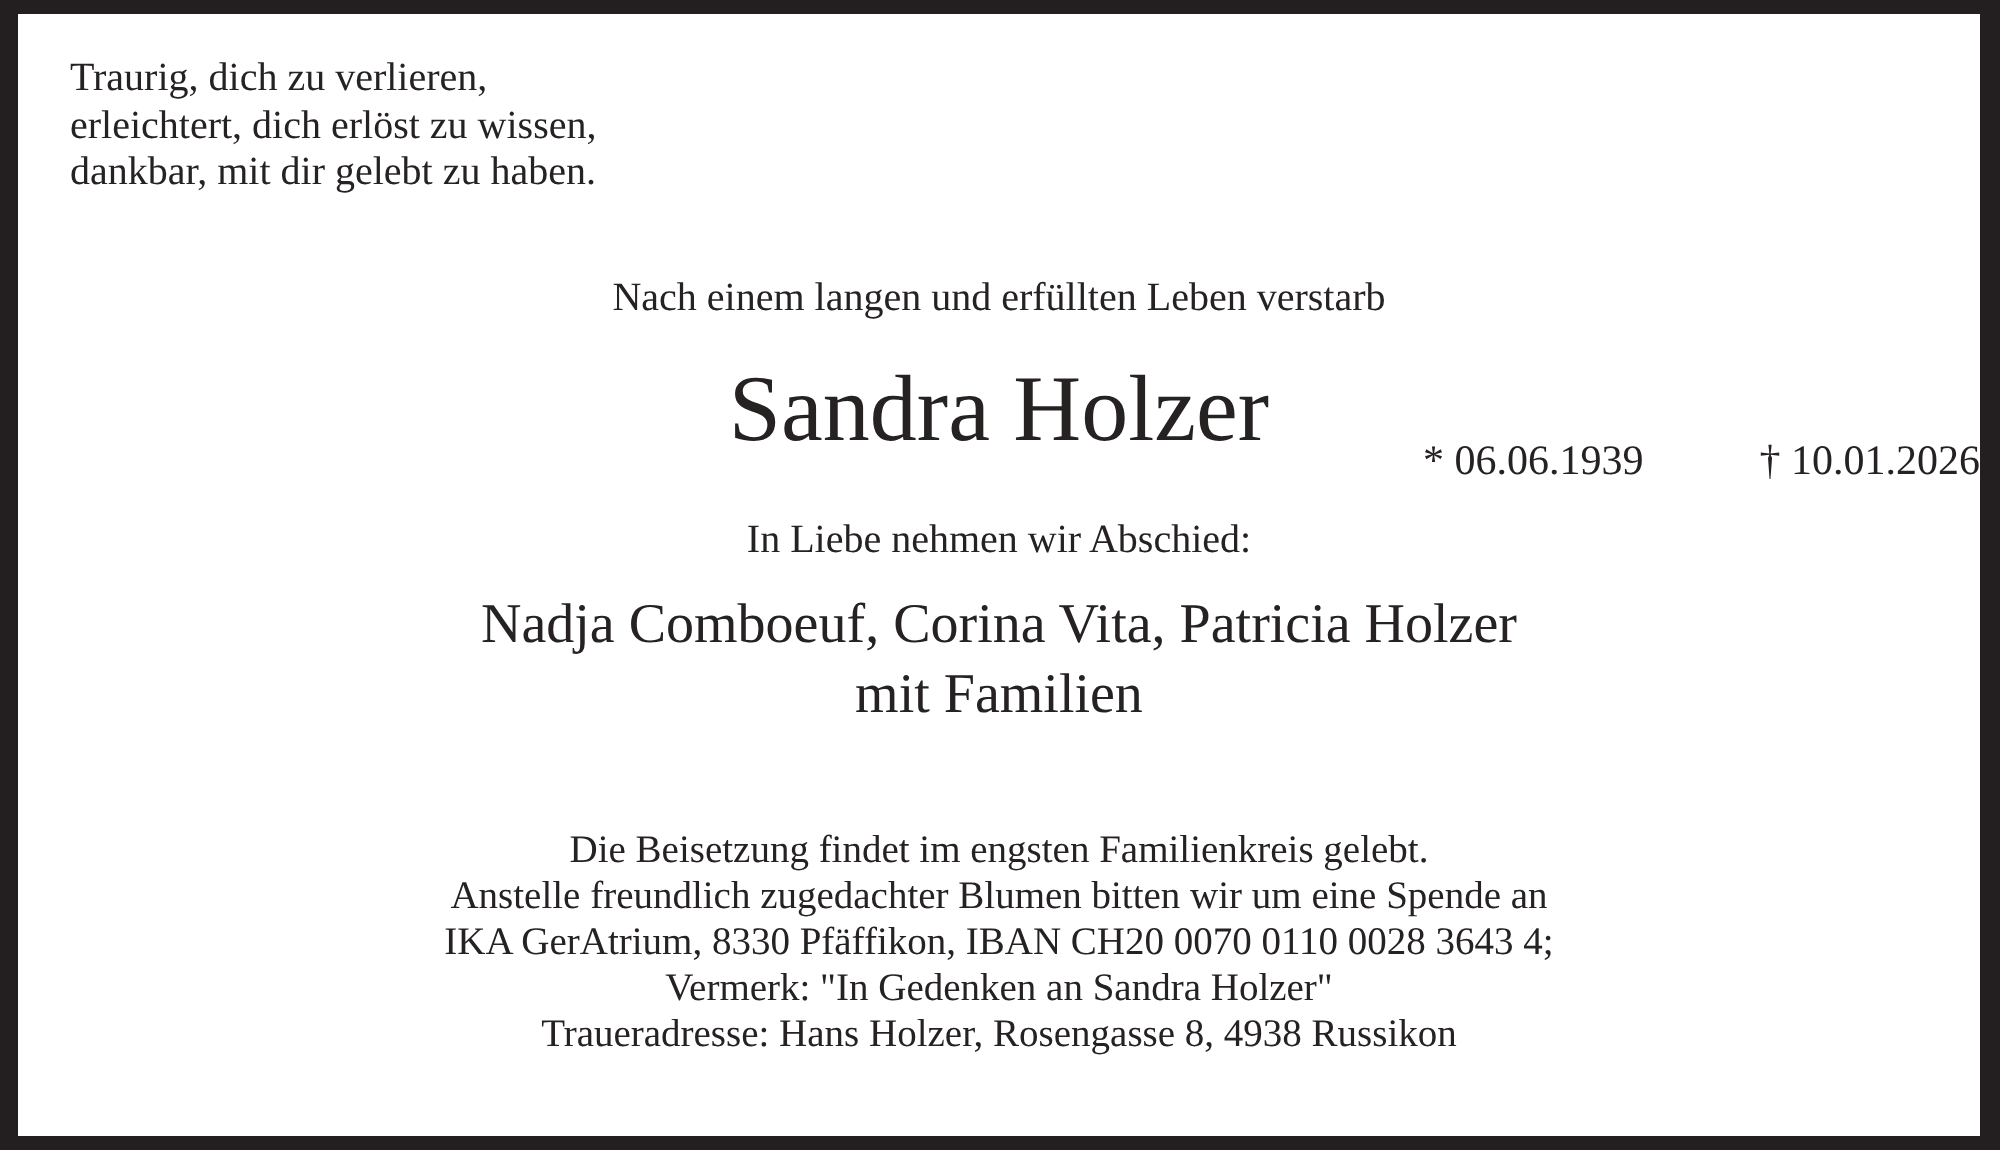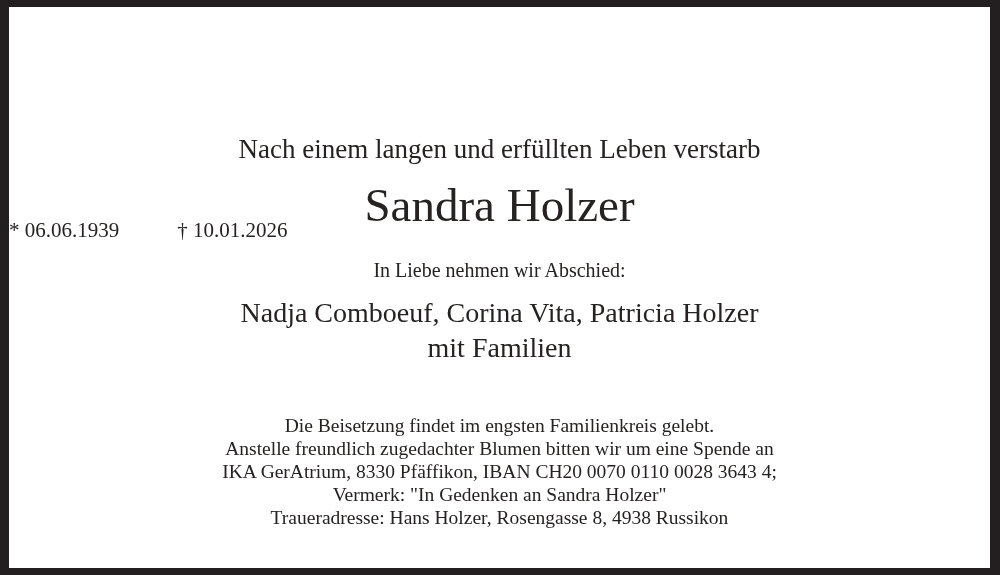--- a/index.html
+++ b/index.html
@@ -31,34 +31,34 @@
   }
   .centered {
     position: absolute;
     left: 0;
     right: 0;
     text-align: center;
     white-space: nowrap;
   }
   .intro-line {
     top: 128px;
-    font-size: 27px;
+    font-size: 20px;
     line-height: 28px;
   }
   .deceased-name {
     top: 160px;
     font-size: 47px;
     line-height: 54px;
     font-weight: normal;
     margin: 11px;
   }
   .dates-row {
     top: 211px;
     display: flex;
-    justify-content: flex-start;
+    justify-content: flex-end;
     gap: 58px;
     font-size: 21px;
     line-height: 25px;
   }
   .farewell-line {
     top: 251px;
     font-size: 20px;
     line-height: 25px;
   }
   .mourners {
@@ -70,20 +70,25 @@
     top: 407px;
     font-size: 19.5px;
     line-height: 23px;
   }
 </style>
 </head>
 <body>
 
 <div class="page">
 
+  <div class="epitaph">
+    <div>Traurig, dich zu verlieren,</div>
+    <div>erleichtert, dich erlöst zu wissen,</div>
+    <div>dankbar, mit dir gelebt zu haben.</div>
+  </div>
 
   <div class="centered intro-line">Nach einem langen und erfüllten Leben verstarb</div>
 
   <h1 class="centered deceased-name">Sandra Holzer</h1>
 
   <div class="centered dates-row">
     <span>* 06.06.1939</span>
     <span>† 10.01.2026</span>
   </div>
 

